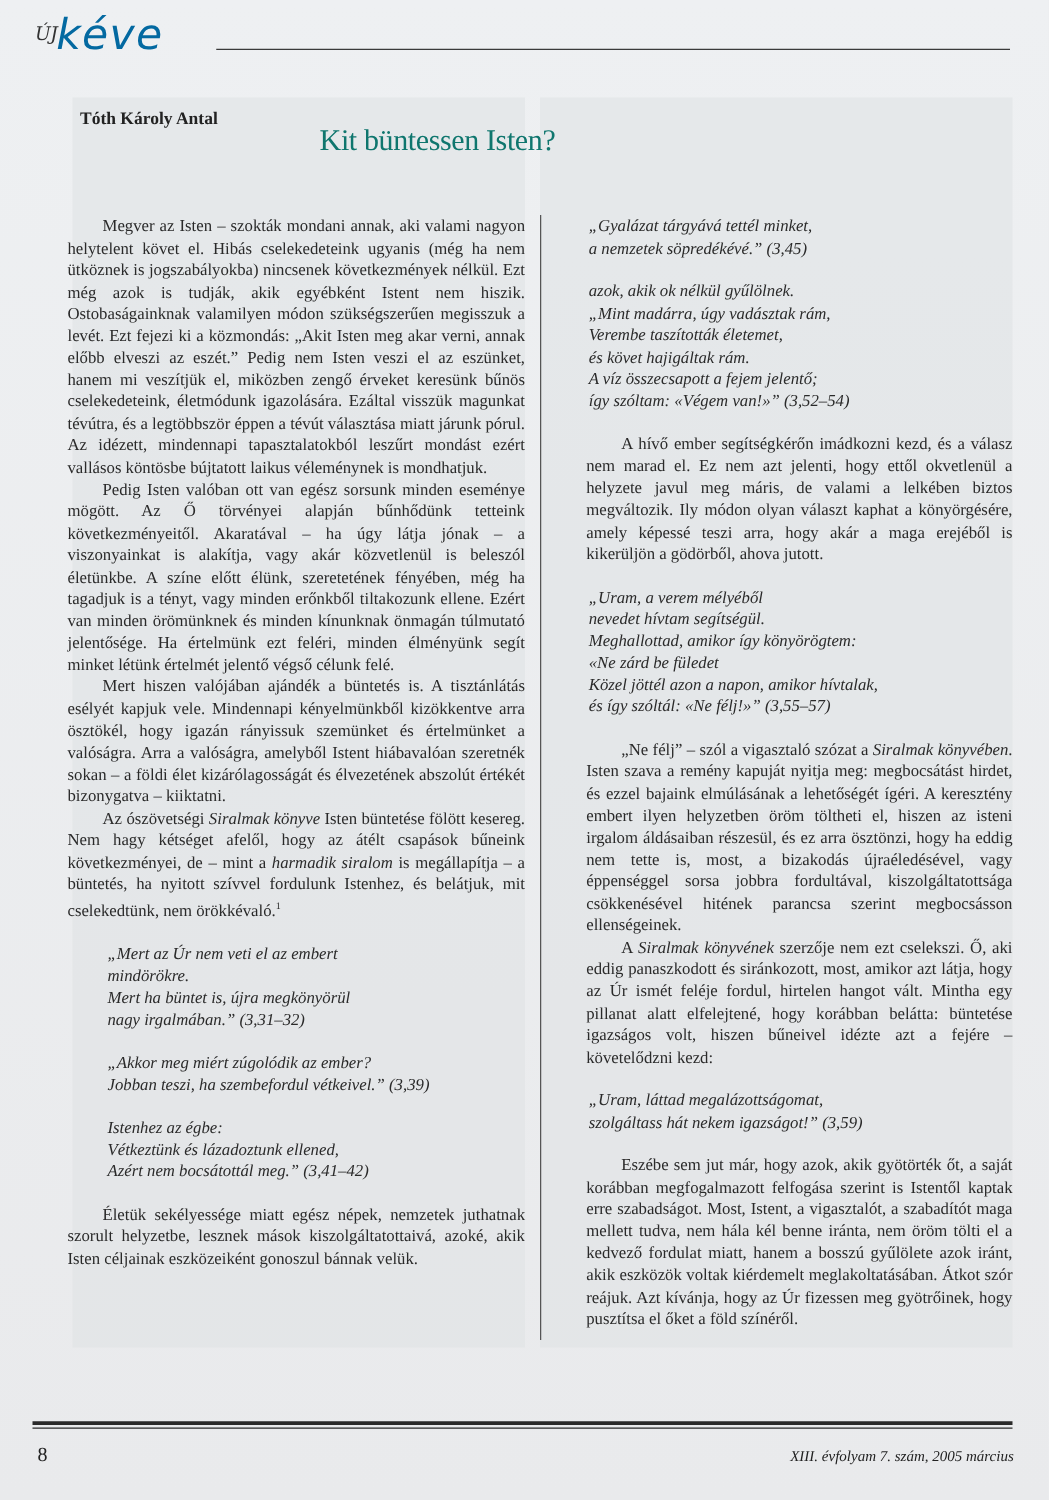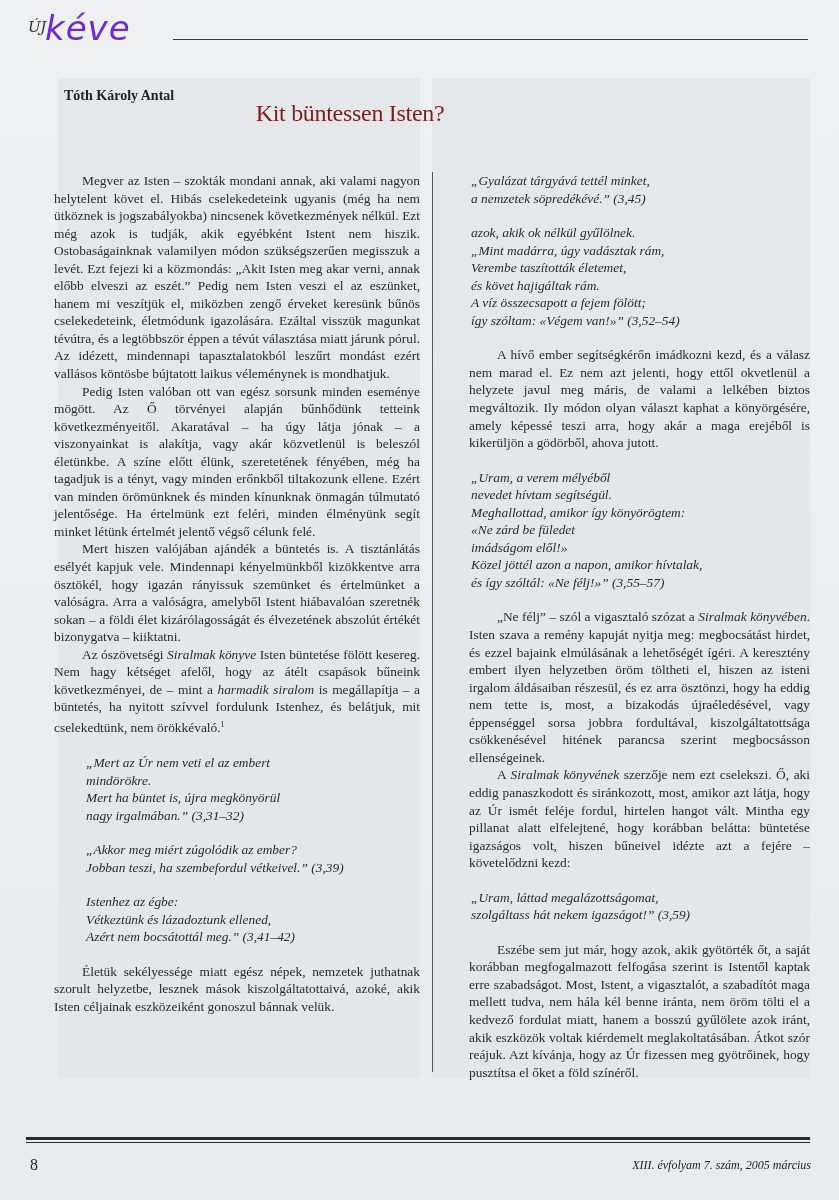--- a/index.html
+++ b/index.html
@@ -18,32 +18,32 @@
     position: absolute; background: #dfe1e4; opacity: 0.55;
   }
   .header { position: absolute; left: 28px; top: 12px; width: 780px; height: 40px; }
   .logo-small {
     position: absolute; left: 0; top: 6px;
     font-family: "DejaVu Serif", serif; font-style: italic; font-size: 15px; color: #333;
   }
   .logo {
     position: absolute; left: 17px; top: -4px;
     font-family: "DejaVu Sans", sans-serif; font-style: italic; font-size: 34px;
-    letter-spacing: 1px; color: #6d28d9;
+    letter-spacing: 1px; color: #0369a1;
   }
   .header-rule {
     position: absolute; left: 145px; top: 27px; width: 635px; height: 1px; background: #3a3a3a;
   }
   .author {
     position: absolute; left: 64px; top: 88px;
     font-weight: bold; font-size: 14px; color: #222;
   }
   .title {
     position: absolute; left: 0; width: 700px; top: 100px; text-align: center;
-    font-size: 24px; color: #7f1d1d; letter-spacing: -0.3px;
+    font-size: 24px; color: #0f766e; letter-spacing: -0.3px;
   }
   .col {
     position: absolute; top: 172px;
     font-size: 13.4px; line-height: 17.55px; text-align: justify; hyphens: none;
   }
   .col-left { left: 54px; width: 366px; }
   .col-right { left: 469px; width: 341px; }
   .divider {
     position: absolute; left: 432px; top: 172px; width: 1px; height: 900px; background: #555;
   }
@@ -110,30 +110,29 @@
 <div class="col col-right">
   <div class="quote">
     <div>„Gyalázat tárgyává tettél minket,</div>
     <div>a nemzetek söpredékévé.” (3,45)</div>
   </div>
   <div class="quote">
     <div>azok, akik ok nélkül gyűlölnek.</div>
     <div>„Mint madárra, úgy vadásztak rám,</div>
     <div>Verembe taszították életemet,</div>
     <div>és követ hajigáltak rám.</div>
-    <div>A víz összecsapott a fejem fölött;</div>
+    <div>A víz összecsapott a fejem jelentő;</div>
     <div>így szóltam: «Végem van!»” (3,52–54)</div>
   </div>
   <p class="body">A hívő ember segítségkérőn imádkozni kezd, és a válasz nem marad el. Ez nem azt jelenti, hogy ettől okvetlenül a helyzete javul meg máris, de valami a lelkében biztos megváltozik. Ily módon olyan választ kaphat a könyörgésére, amely képessé teszi arra, hogy akár a maga erejéből is kikerüljön a gödörből, ahova jutott.</p>
   <div class="quote">
     <div>„Uram, a verem mélyéből</div>
     <div>nevedet hívtam segítségül.</div>
     <div>Meghallottad, amikor így könyörögtem:</div>
     <div>«Ne zárd be füledet</div>
-    <div>imádságom elől!»</div>
     <div>Közel jöttél azon a napon, amikor hívtalak,</div>
     <div>és így szóltál: «Ne félj!»” (3,55–57)</div>
   </div>
   <p class="body"><span>„Ne félj” – szól a vigasztaló szózat a </span><i>Siralmak könyvében</i><span>. Isten szava a remény kapuját nyitja meg: megbocsátást hirdet, és ezzel bajaink elmúlásának a lehetőségét ígéri. A keresztény embert ilyen helyzetben öröm töltheti el, hiszen az isteni irgalom áldásaiban részesül, és ez arra ösztönzi, hogy ha eddig nem tette is, most, a bizakodás újraéledésével, vagy éppenséggel sorsa jobbra fordultával, kiszolgáltatottsága csökkenésével hitének parancsa szerint megbocsásson ellenségeinek.</span></p>
   <p class="body"><span>A </span><i>Siralmak könyvének</i><span> szerzője nem ezt cselekszi. Ő, aki eddig panaszkodott és siránkozott, most, amikor azt látja, hogy az Úr ismét feléje fordul, hirtelen hangot vált. Mintha egy pillanat alatt elfelejtené, hogy korábban belátta: büntetése igazságos volt, hiszen bűneivel idézte azt a fejére – követelődzni kezd:</span></p>
   <div class="quote">
     <div>„Uram, láttad megalázottságomat,</div>
     <div>szolgáltass hát nekem igazságot!” (3,59)</div>
   </div>
   <p class="body">Eszébe sem jut már, hogy azok, akik gyötörték őt, a saját korábban megfogalmazott felfogása szerint is Istentől kaptak erre szabadságot. Most, Istent, a vigasztalót, a szabadítót maga mellett tudva, nem hála kél benne iránta, nem öröm tölti el a kedvező fordulat miatt, hanem a bosszú gyűlölete azok iránt, akik eszközök voltak kiérdemelt meglakoltatásában. Átkot szór reájuk. Azt kívánja, hogy az Úr fizessen meg gyötrőinek, hogy pusztítsa el őket a föld színéről.</p>

